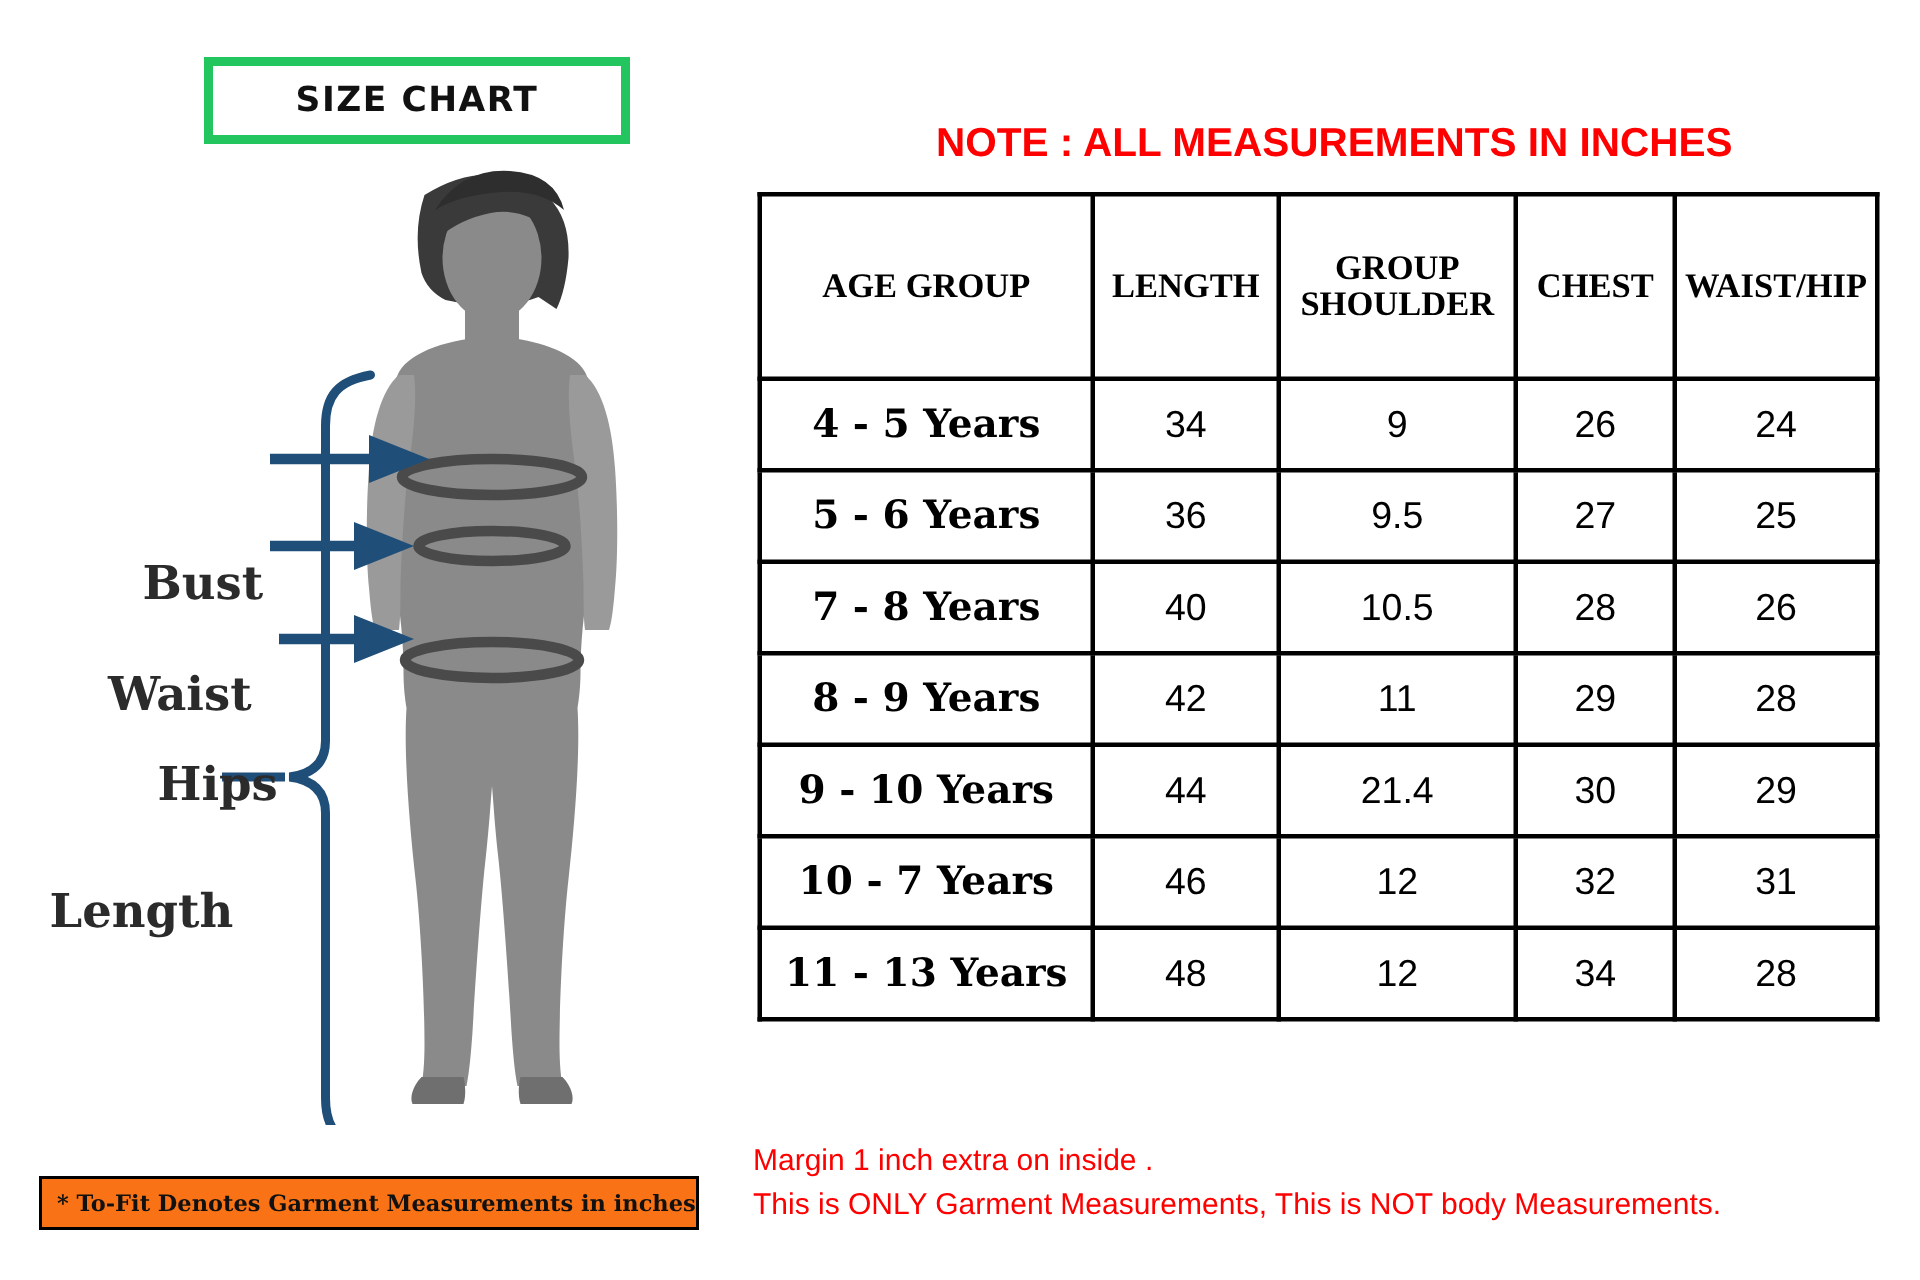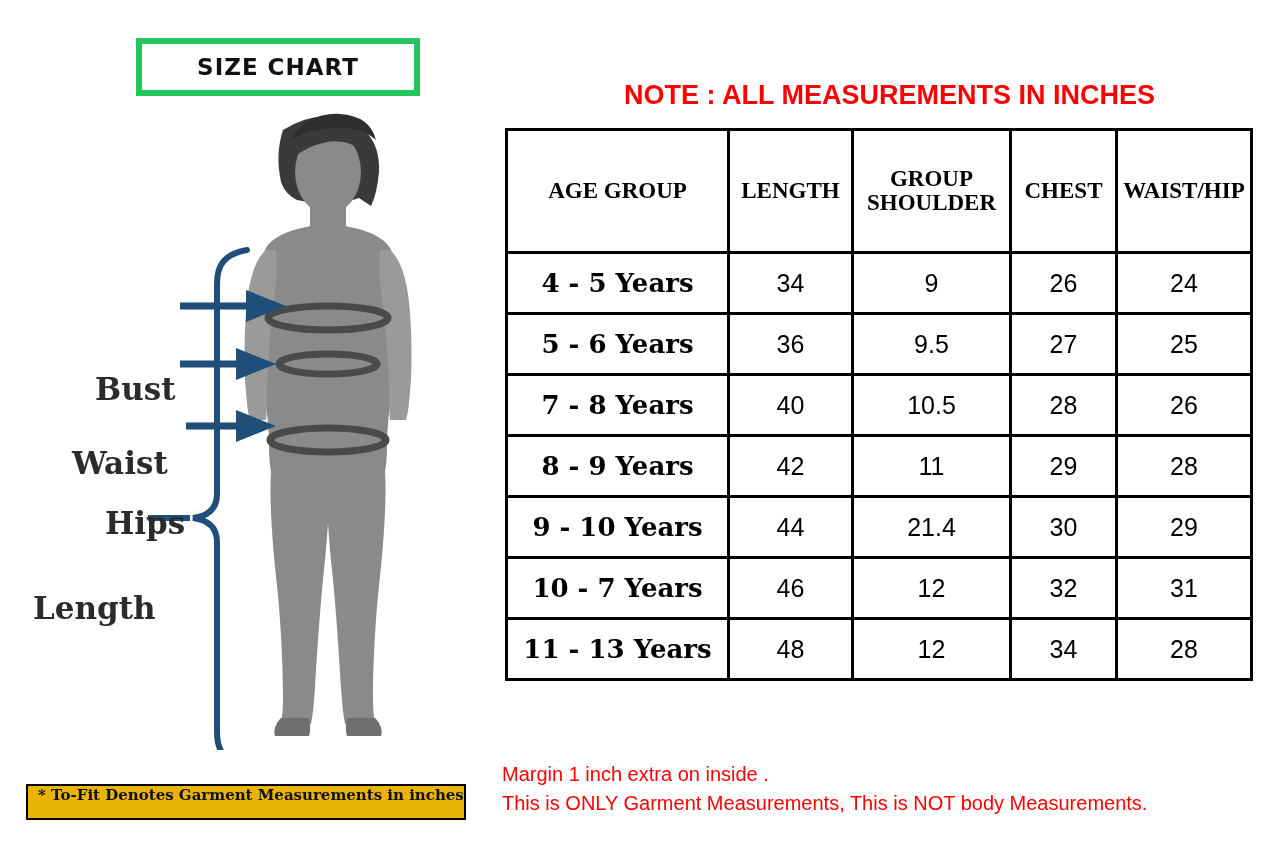--- a/index.html
+++ b/index.html
@@ -65,23 +65,23 @@
   #label-hips   { left: 105px; top: 405px; }
   #label-length { left: 33px;  top: 490px; }
 
   #footnote-box {
     position: absolute;
     left: 26px;
     top: 784px;
     width: 440px;
     height: 36px;
     border: 2px solid #000;
-    background: #eab308;
+    background: #f97316;
     display: flex;
-    align-items: flex-start;
+    align-items: center;
     padding-left: 10px;
     box-sizing: border-box;
   }
   #footnote-box .txt {
     font-family: "DejaVu Serif", serif;
     font-weight: bold;
     font-size: 15px;
     color: #111;
   }
 

